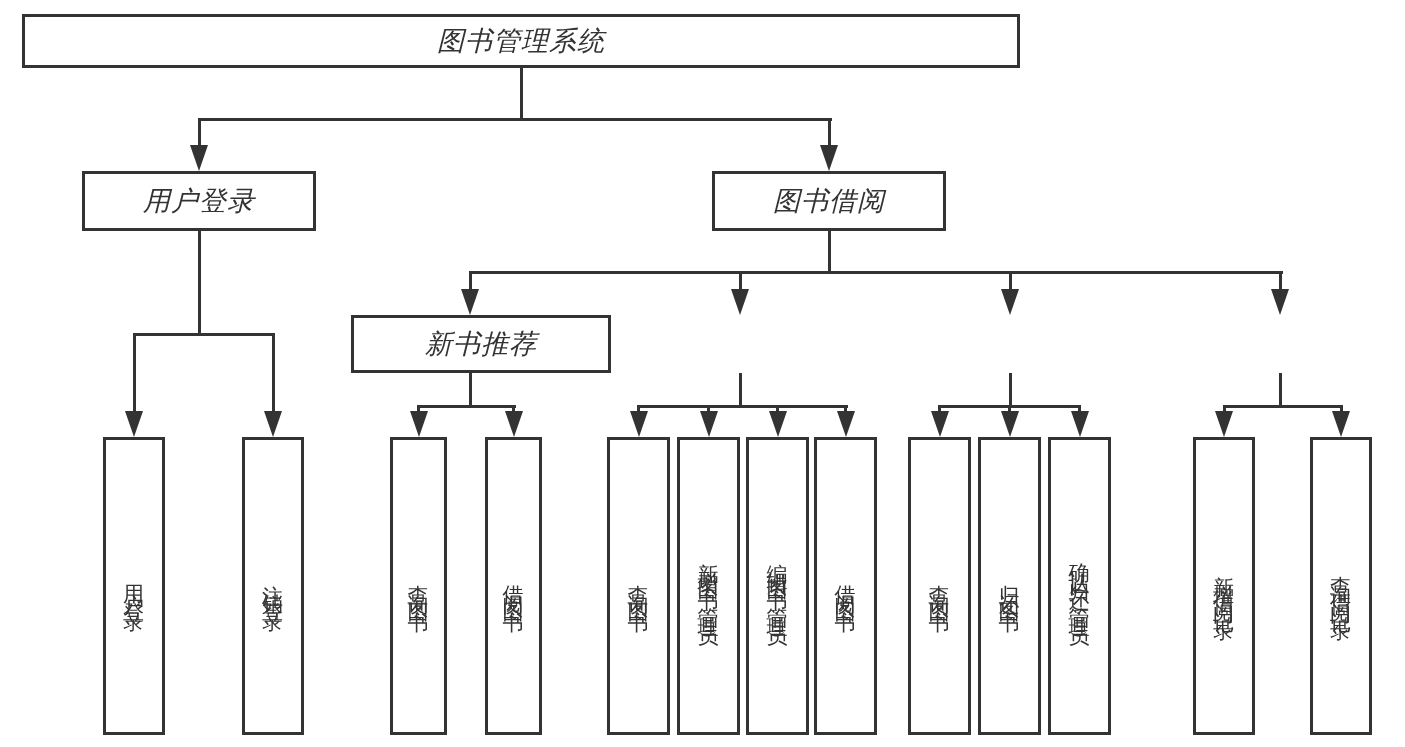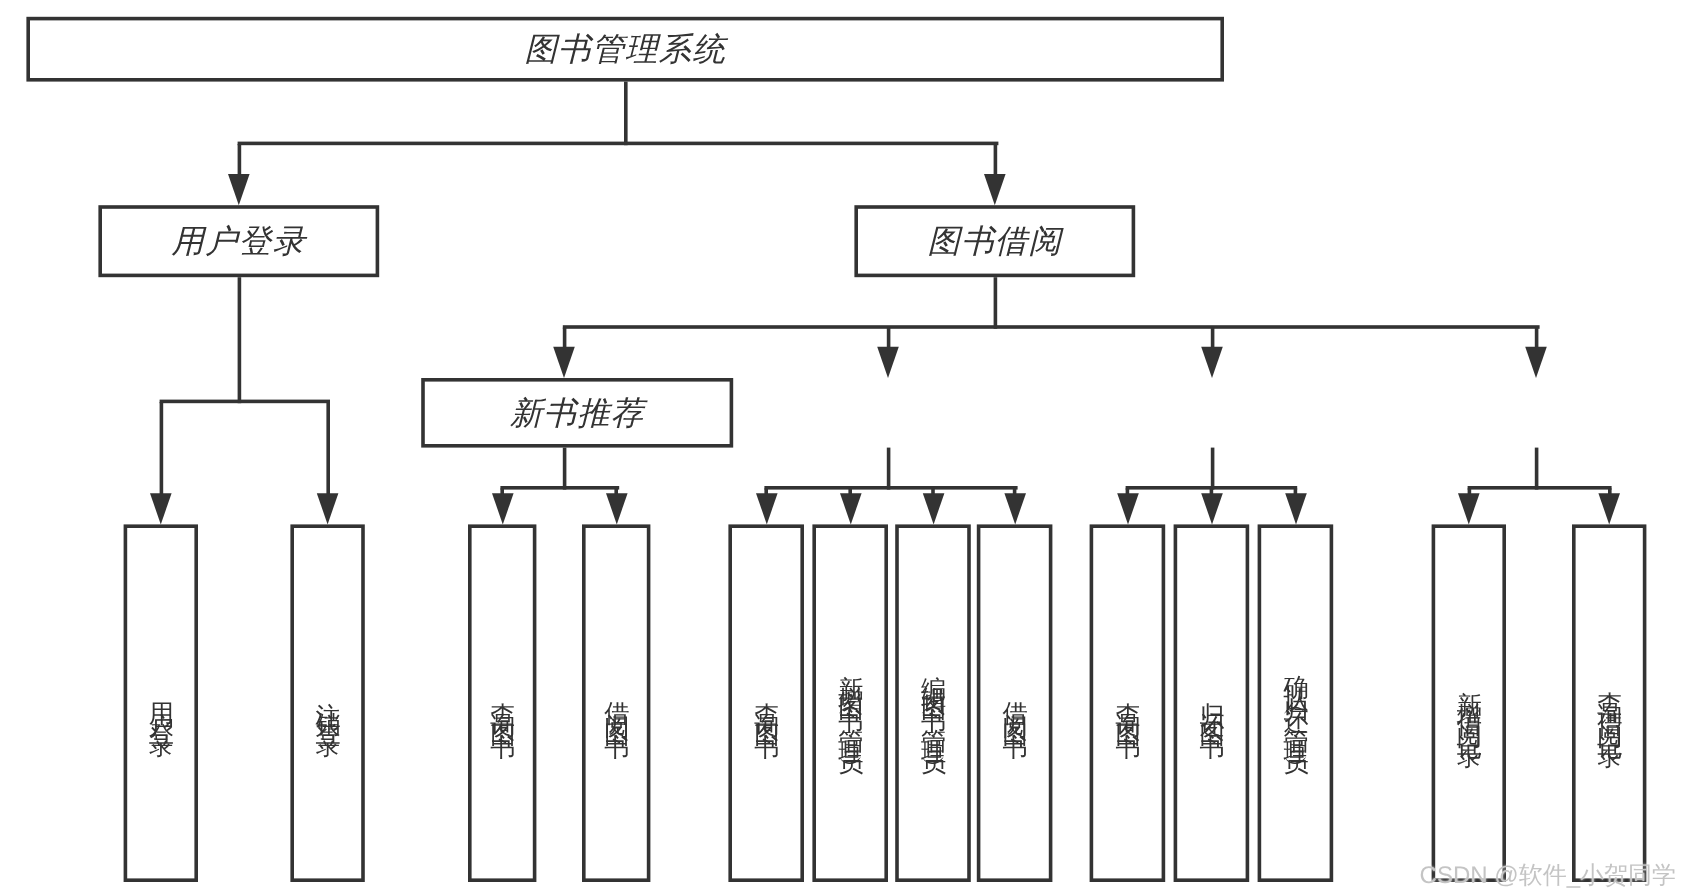--- a/index.html
+++ b/index.html
@@ -176,15 +176,14 @@
   <div class="vline" style="left:1078px;top:407px;height:8px"></div>
   <div class="arrow" style="left:1071px;top:411px"></div>
 
   <div class="vline" style="left:1279px;top:373px;height:35px"></div>
   <div class="hline" style="left:1223px;top:405px;width:120px"></div>
   <div class="vline" style="left:1223px;top:407px;height:8px"></div>
   <div class="arrow" style="left:1215px;top:411px"></div>
   <div class="vline" style="left:1340px;top:407px;height:8px"></div>
   <div class="arrow" style="left:1332px;top:411px"></div>
 
-  <div id="watermark">CSDN @软件_小贺同学</div>
 
 </div>
 
 </body></html>

